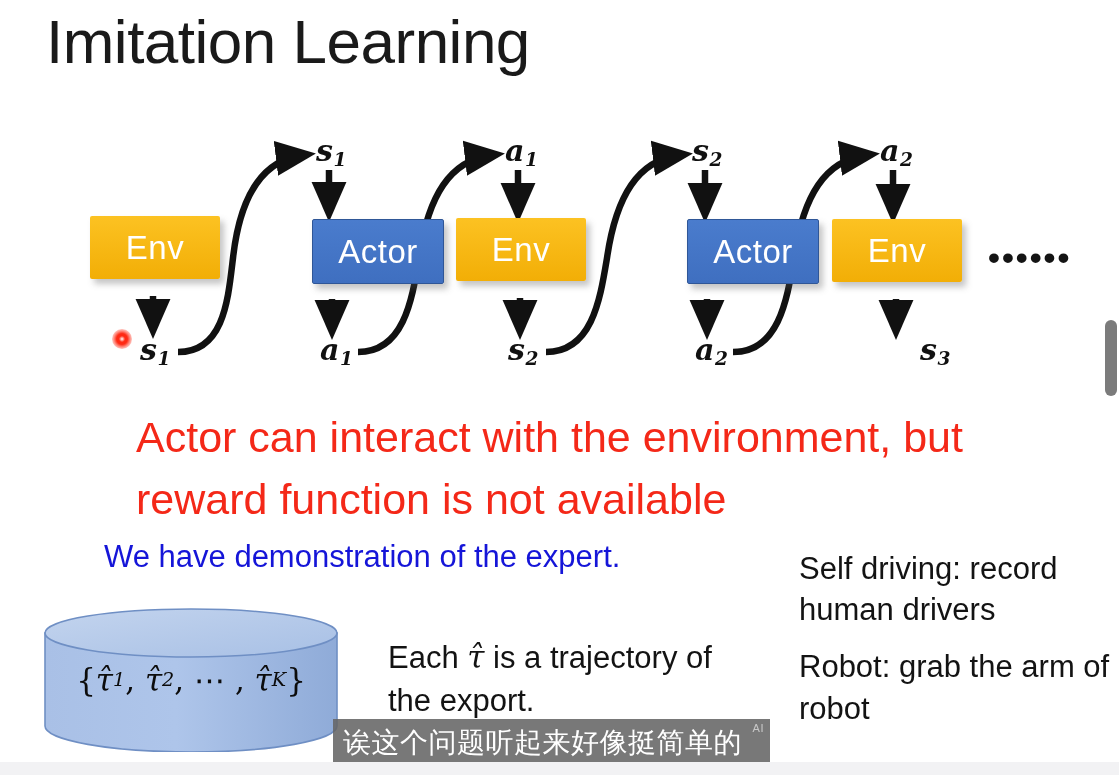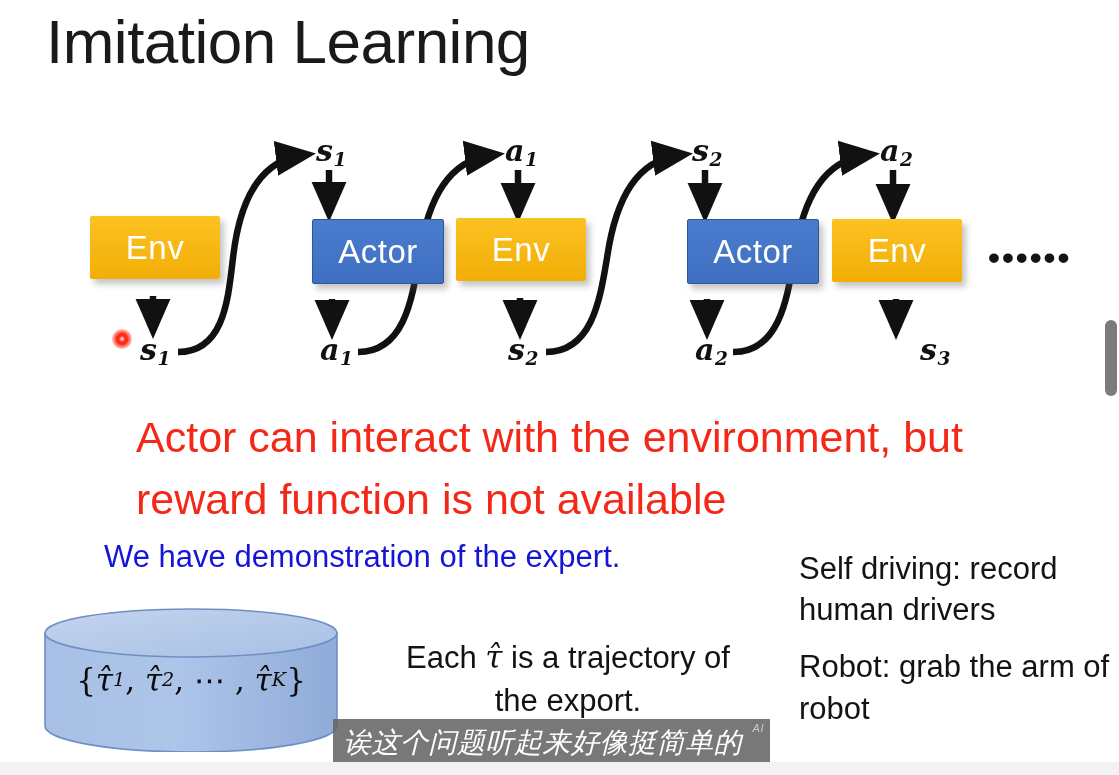--- a/index.html
+++ b/index.html
@@ -158,21 +158,20 @@
   }
   
   #mid-note {
     position: absolute;
     left: 388px;
     top: 636px;
     width: 360px;
     font-size: 31px;
     line-height: 1.38;
     color: #131313;
-    text-align: center;
   }
   #right-note {
     position: absolute;
     left: 783px;
     top: 548px;
     width: 320px;
     font-size: 31px;
     line-height: 1.33;
     color: #131313;
     margin-left: 16px;
@@ -188,21 +187,20 @@
     position: absolute;
     left: 333px;
     top: 719px;
     width: 437px;
     height: 48px;
     background: rgba(101,101,101,0.88);
     display: flex;
     align-items: center;
     padding-left: 10px;
     box-sizing: border-box;
-    font-style: italic;
   }
   #subtitle-text {
     font-family: "DejaVu Sans", sans-serif;
     font-size: 28px;
     color: #ffffff;
     letter-spacing: 0.5px;
     line-height: 1;
     white-space: nowrap;
   }
   #subtitle-watermark {

